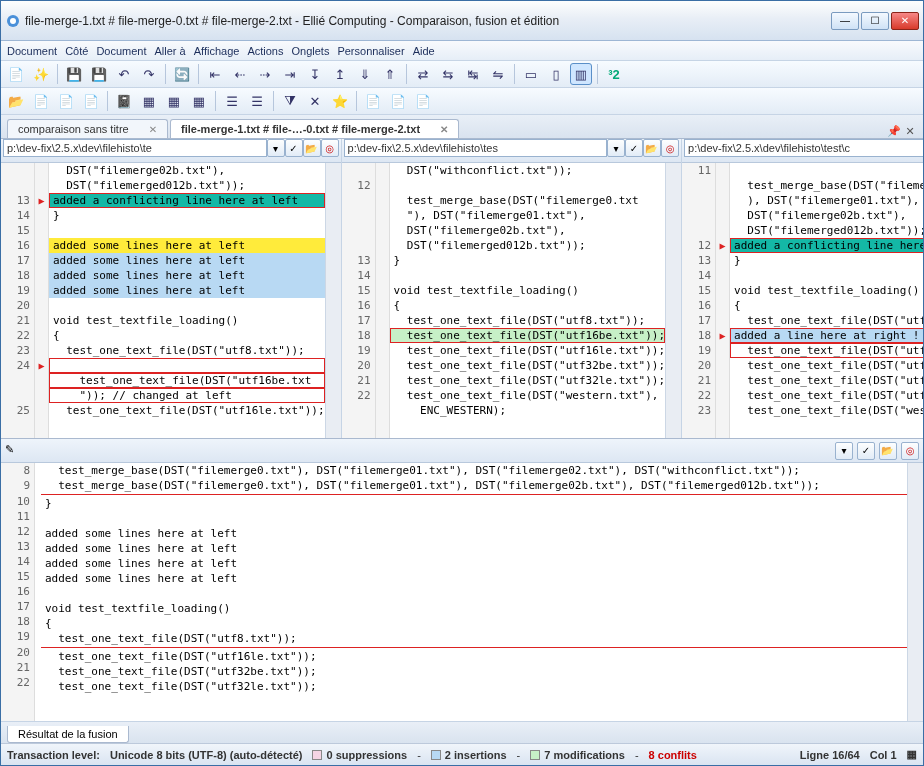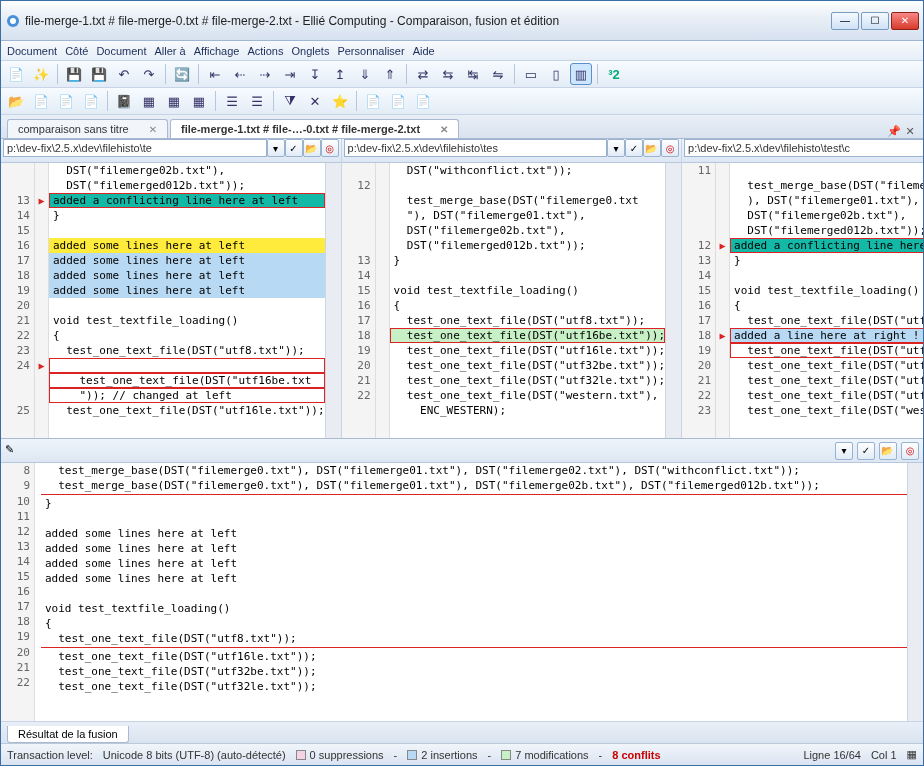--- a/index.html
+++ b/index.html
@@ -45,21 +45,21 @@
 .vscroll { width:16px; background:#e9edf3; border-left:1px solid #ccd7e5;}
 .result-head { height:24px; background:linear-gradient(#eef4fb,#dde7f3); display:flex; align-items:center; padding:0 4px; gap:4px; border-bottom:1px solid #b8c8dc;}
 .result-head .edit-icon { width:16px; height:16px;}
 .result-head .spacer { flex:1;}
 .result-area { flex:1; display:flex; background:#fff; font-family:Consolas,monospace; font-size:11px; overflow:hidden;}
 .result-gutter { width:34px; background:#f4f4f4; border-right:1px solid #ddd; text-align:right; padding-right:4px; color:#666; line-height:15px;}
 .result-code { flex:1; line-height:15px; white-space:pre; padding-left:6px; color:#000;}
 .result-tab-row { height:22px; background:linear-gradient(#e9eff7,#d9e3ef); display:flex; align-items:flex-end; padding:0 6px; border-top:1px solid #c6d4e5;}
 .result-tab { padding:2px 10px; border:1px solid #aab9cf; border-top:none; border-radius:0 0 3px 3px; background:#fff; font-size:11px;}
 .statusbar { height:22px; background:linear-gradient(#f0f5fb,#dae4f1); border-top:1px solid #bcc9db; display:flex; align-items:center; padding:0 6px; gap:10px; font-size:11px; color:#333;}
-.statusbar .seg { display:flex; align-items:center; gap:4px;}
+.statusbar .seg { display:flex; align-items:center; gap:4px;font-weight:bold;}
 .sw { width:10px; height:10px; border:1px solid #888;}
 .sw.pink{background:#f4d4e4;} .sw.blue{background:#b8d9f3;} .sw.green{background:#c7f0c7;}
 .red-text{color:#c00; font-weight:bold;}
 .redline { height:1px; background:#d22; margin:1px 0;}
 .arrow-red { color:#d22; font-size:10px;}
 .flex-col { display:flex; flex-direction:column;}
 </style>
 </head>
 <body>
 

